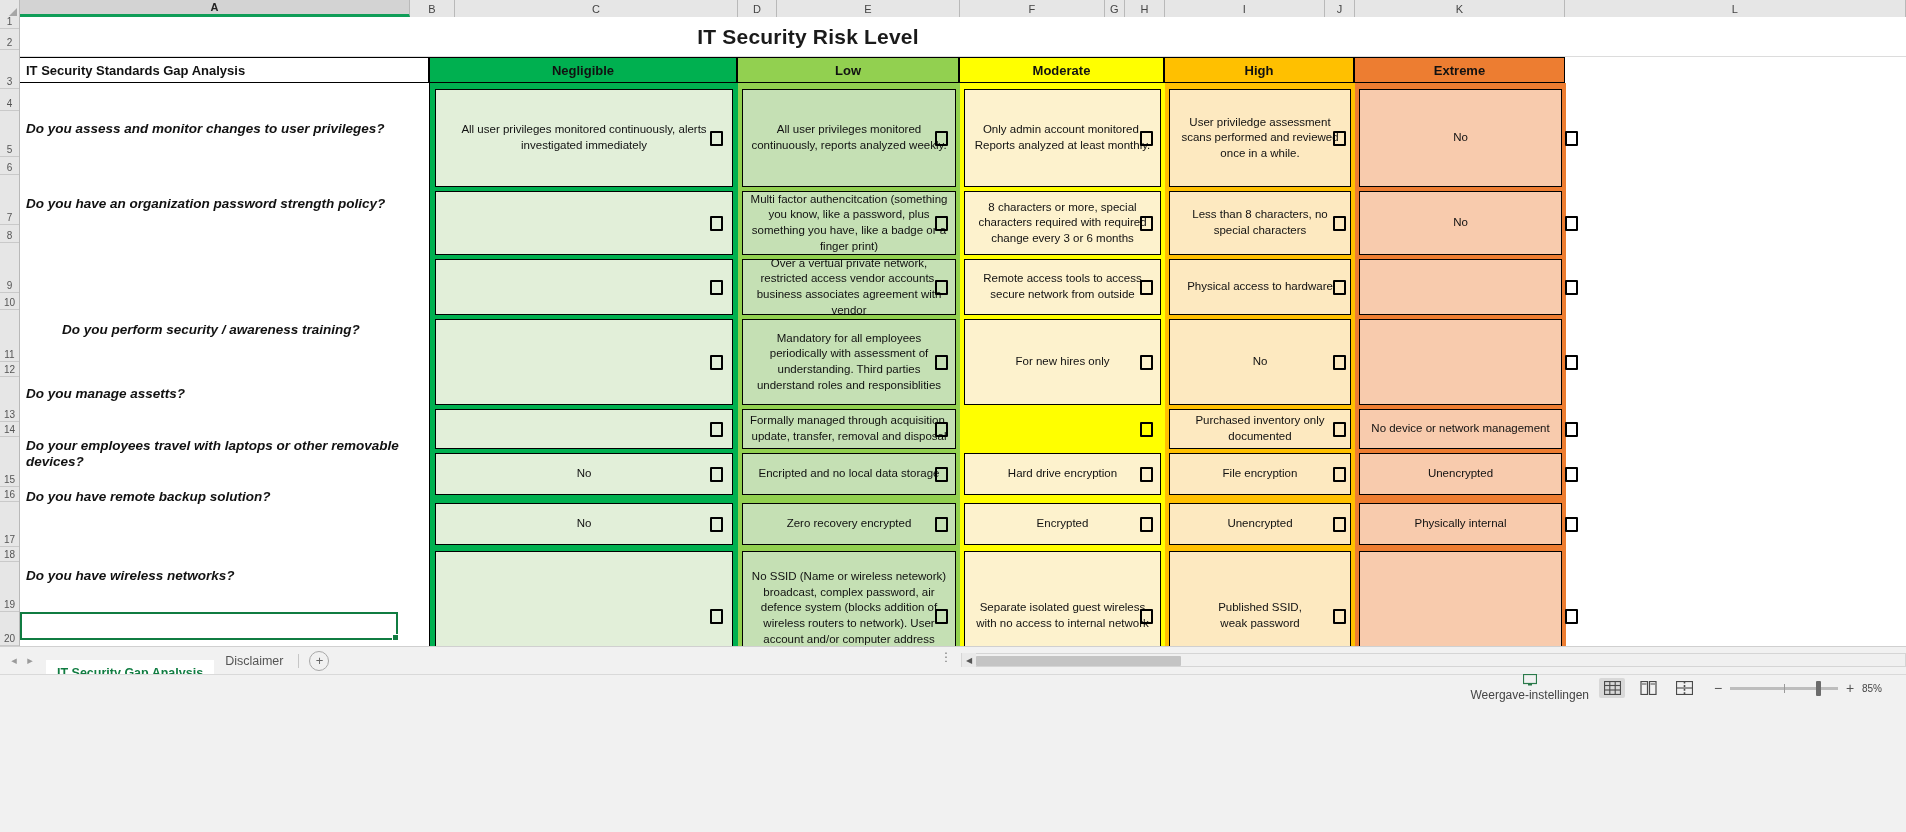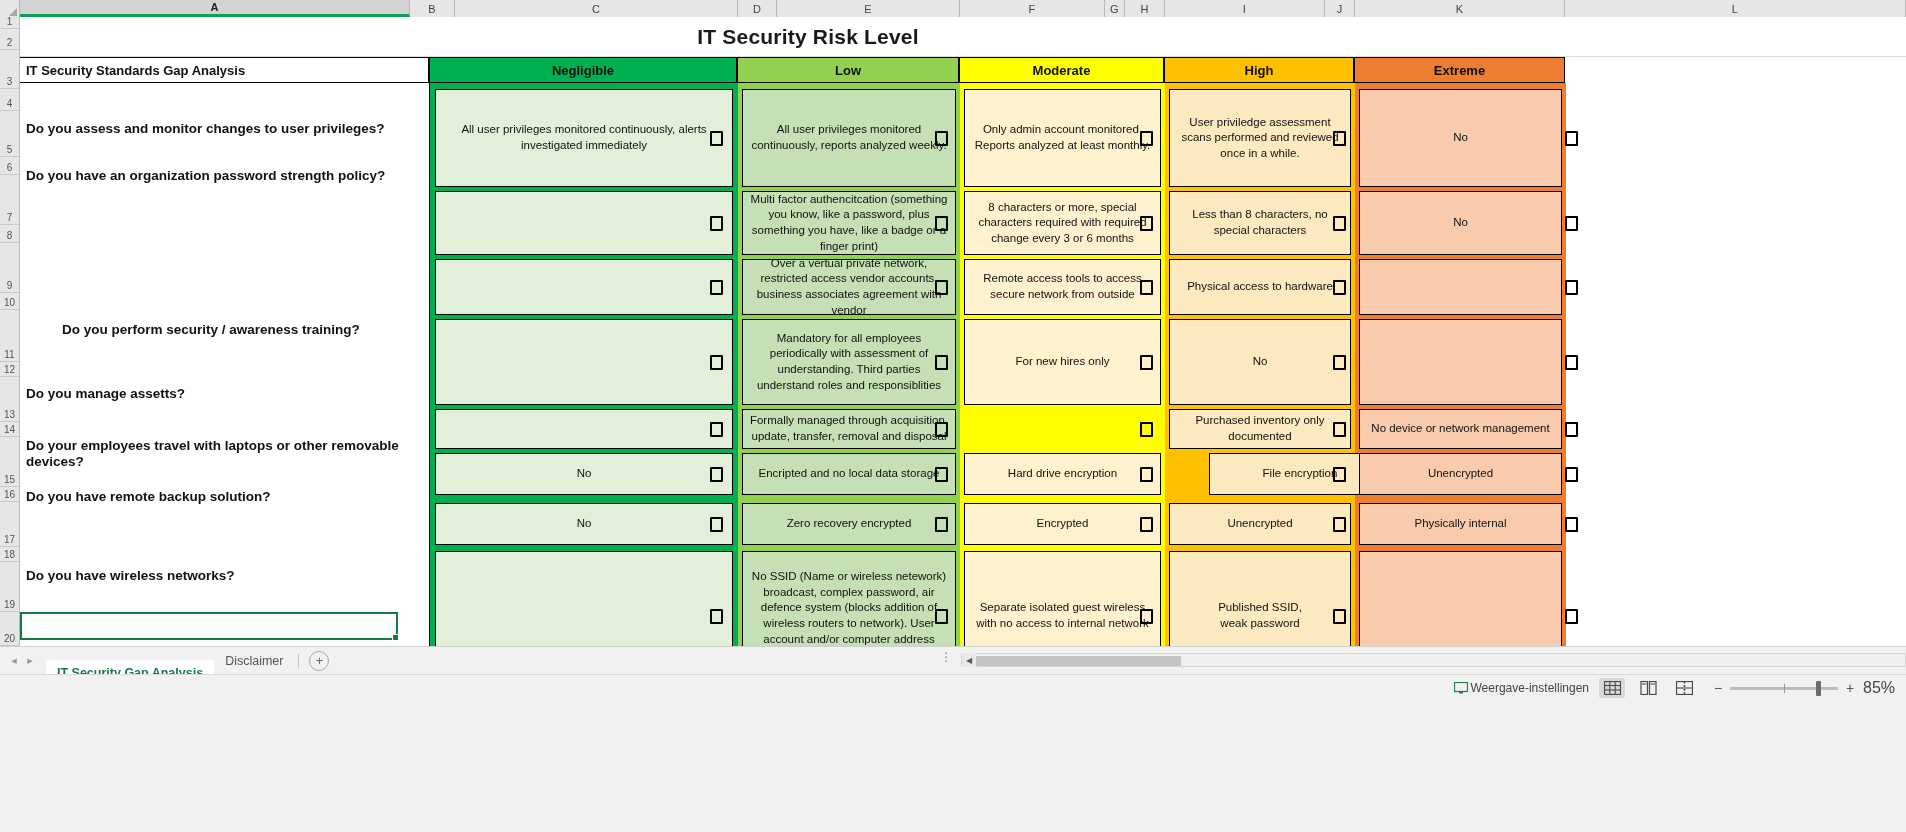--- a/index.html
+++ b/index.html
@@ -83,21 +83,21 @@
 
   
   .data-band{
     position:absolute; left:0; top:66px; width:1886px; height:563px;
   }
   
   .stripe{ position:absolute; top:0; height:563px; }
 
   .qcol{
     position:absolute; left:0; top:0; width:410px; height:563px;
-    background:#fff; border-right:1px solid #000;
+    background:#fff; border-right:1px solid #000;font-style:italic;
   }
   .qlabel{
     position:absolute; left:6px; width:400px;
     font-size:13.5px; font-weight:bold; color:#111;
     line-height:1.15;
   }
 
   .cellbox{
     position:absolute;
     border:1px solid #000;
@@ -174,38 +174,38 @@
     position:absolute; left:0; top:674px; width:1906px; height:158px;
     background:#f1f1f1; border-top:1px solid #d9d9d9; z-index:45;
   }
   .status-inner{
     position:absolute; left:0; top:0; width:1906px; height:26px;
     display:flex; align-items:center; justify-content:flex-end;
     padding-right:10px; gap:10px;
   }
   .stat-item{
     display:flex; align-items:center; gap:2px;
-    font-size:12px; color:#444;
+    font-size:12px; color:#444;flex-direction:column;
   }
   .view-btn{
     width:26px; height:20px; display:flex; align-items:center; justify-content:center;
     color:#555;
   }
   .view-btn.active{ background:#d8d8d8; border-radius:2px; }
   .zoom-slider{
     display:flex; align-items:center; gap:7px; margin-left:6px;
   }
   .zs-track{ position:relative; width:108px; height:3px; background:#bdbdbd; }
   .zs-mid{ position:absolute; left:50%; top:-3px; width:1px; height:9px; background:#9a9a9a;}
   .zs-thumb{
     position:absolute; left:86px; top:-6px; width:5px; height:15px;
     background:#6b6b6b; border-radius:1px;
   }
   .zs-sign{ font-size:14px; color:#555; width:10px; text-align:center;}
-  .zoom-pct{ font-size:16px; color:#444; min-width:34px; text-align:center;}
+  .zoom-pct{ font-size:10px; color:#444; min-width:34px; text-align:left;}
 </style>
 </head>
 <body>
 
 <div id="app">
 
   <div class="colhdr-bar">
     <div class="corner-box"></div>
     <div id="colcells" style="display:flex;">
         <div class="colcell active" style="width: 390px;">
@@ -338,21 +338,21 @@
       </div>
 
     <div class="data-band" id="dataBand">
         <div class="stripe" style="left: 1335px; width: 211px; background: rgb(237, 125, 49);"></div>
         <div class="stripe" style="left: 1145px; width: 190px; background: rgb(255, 192, 0);"></div>
         <div class="stripe" style="left: 940px; width: 205px; background: rgb(255, 255, 0);"></div>
         <div class="stripe" style="left: 718px; width: 222px; background: rgb(146, 208, 80);"></div>
         <div class="stripe" style="left: 410px; width: 308px; background: rgb(0, 176, 80);"></div>
       <div class="qcol">
           <div class="qlabel" style="top: 38px;">Do you assess and monitor changes to user privileges?</div>
-          <div class="qlabel" style="top: 85px;">Do you have an organization password strength policy?</div>
+          <div class="qlabel" style="top: 113px;">Do you have an organization password strength policy?</div>
           <div class="qlabel" style="top: 239px; margin-left: 36px;">Do you perform security / awareness training?</div>
           <div class="qlabel" style="top: 303px;">Do you manage assetts?</div>
           <div class="qlabel" style="top: 355px;">Do your employees travel with laptops or other removable devices?</div>
           <div class="qlabel" style="top: 406px;">Do you have remote backup solution?</div>
           <div class="qlabel" style="top: 485px;">Do you have wireless networks?</div>
         </div>
     <div class="cellbox" style="left: 415px; width: 298px; top: 6px; height: 98px; background: rgb(226, 239, 217);">
           <span>All user privileges monitored continuously, alerts investigated immediately</span>
         </div>
         <div class="chkwrap" style="left: 676px; width: 40px; top: 6px; height: 98px;">
@@ -510,21 +510,21 @@
         </div>
         <div class="chkwrap" style="left: 902px; width: 38px; top: 370px; height: 42px;">
           <div class="chkbox"></div>
         </div>
         <div class="cellbox" style="left: 944px; width: 197px; top: 370px; height: 42px; background: rgb(253, 242, 205);">
           <span>Hard drive encryption</span>
         </div>
         <div class="chkwrap" style="left: 1107px; width: 38px; top: 370px; height: 42px;">
           <div class="chkbox"></div>
         </div>
-        <div class="cellbox" style="left: 1149px; width: 182px; top: 370px; height: 42px; background: rgb(253, 233, 192); margin-left: 40px;">
+        <div class="cellbox" style="left: 1149px; width: 182px; top: 370px; height: 42px; background: rgb(253, 233, 192);">
           <span>File encryption</span>
         </div>
         <div class="chkwrap" style="left: 1303px; width: 32px; top: 370px; height: 42px;">
           <div class="chkbox"></div>
         </div>
         <div class="cellbox" style="left: 1339px; width: 203px; top: 370px; height: 42px; background: rgb(248, 203, 173);">
           <span>Unencrypted</span>
         </div>
         <div class="chkwrap" style="left: 1539px; width: 24px; top: 370px; height: 42px;">
           <div class="chkbox"></div>

